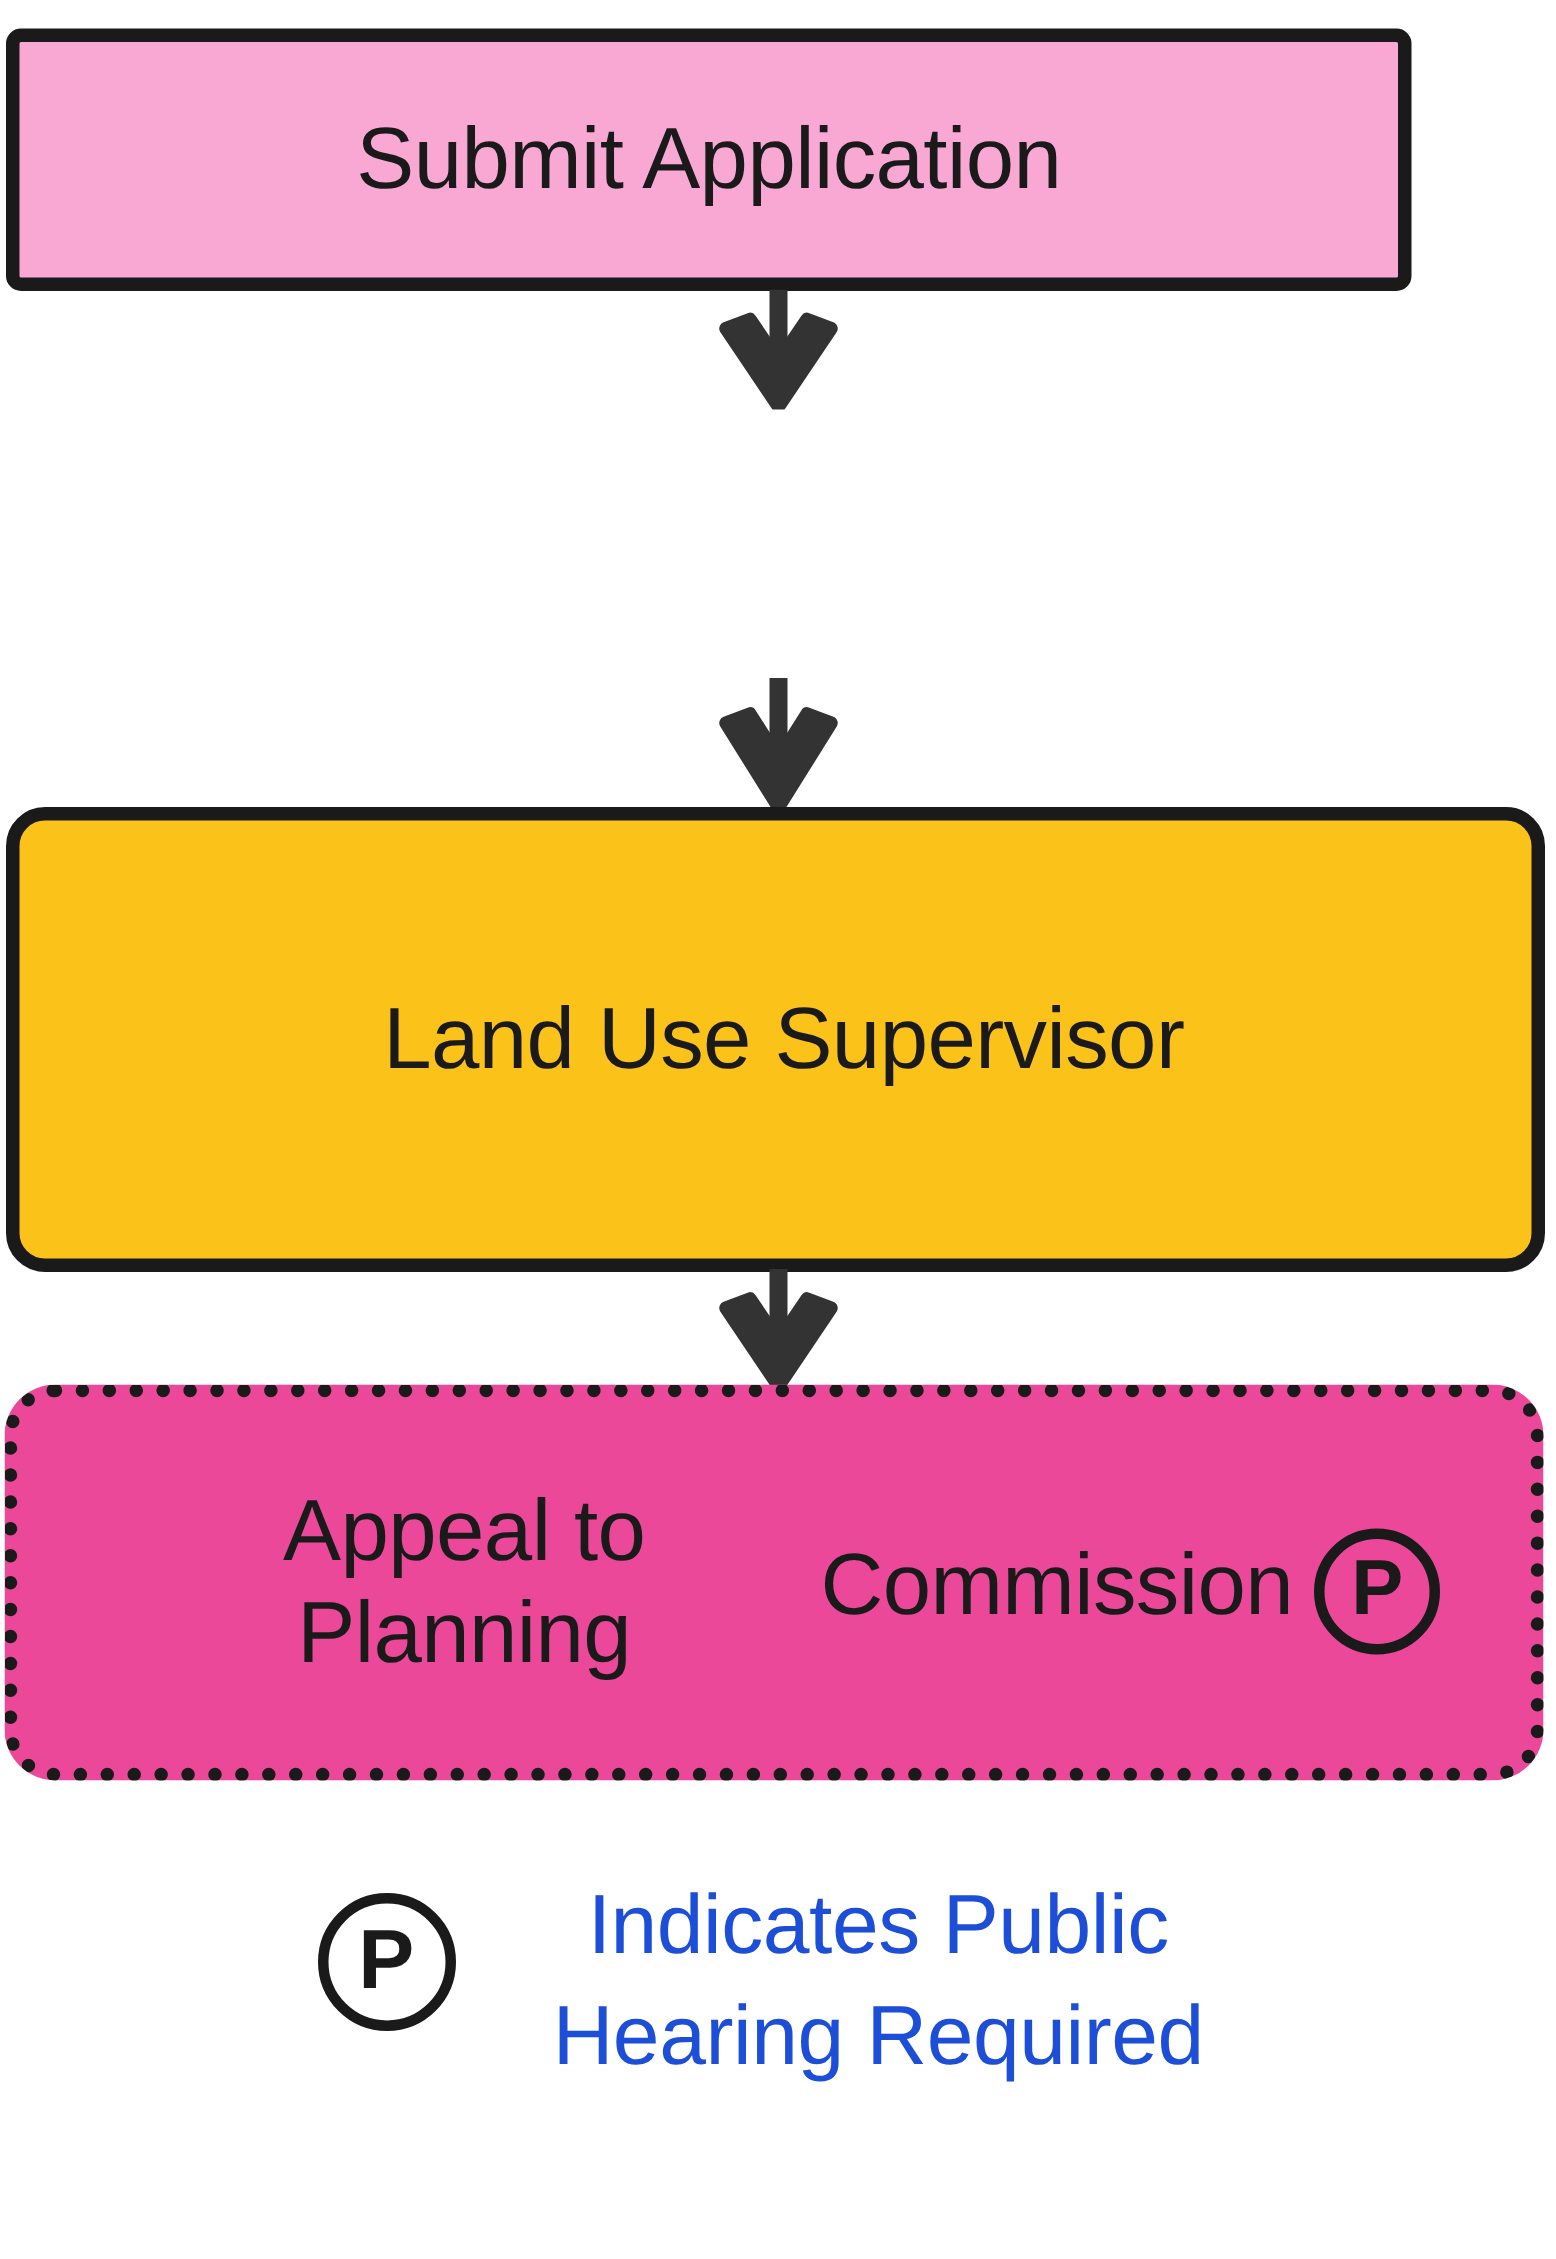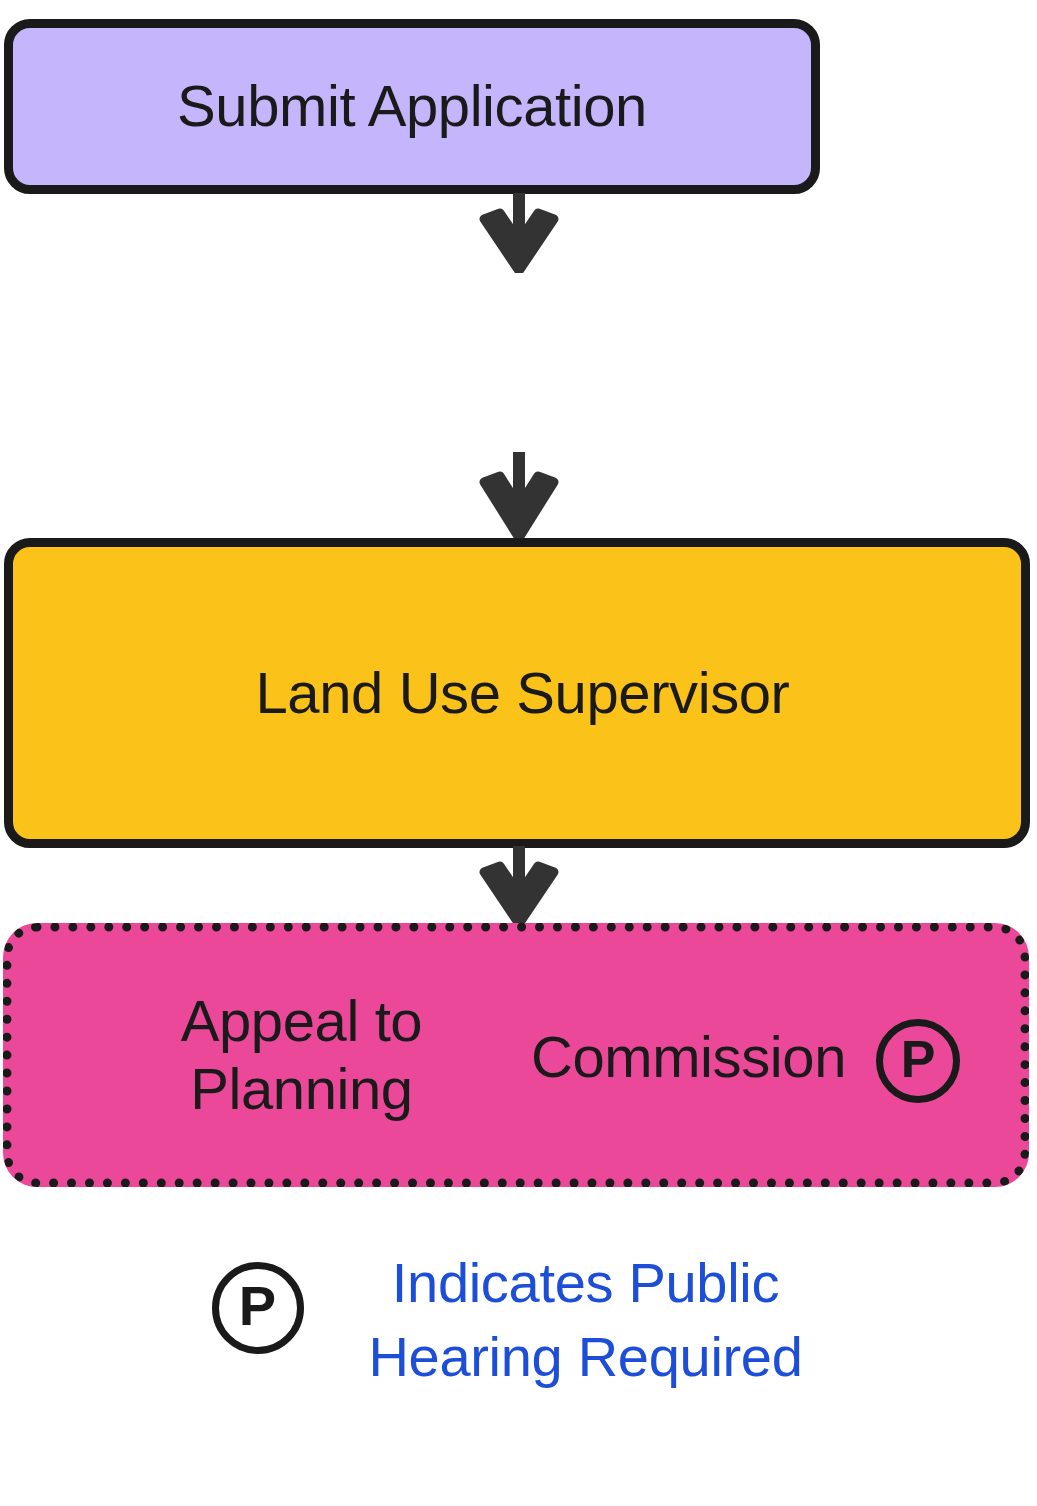--- a/index.html
+++ b/index.html
@@ -41,23 +41,24 @@
   }
 
   .node-label {
     display: inline;
   }
 
   
   #node-submit {
     left: 4px;
     top: 19px;
-    width: 816px;
+    width: 937px;
     height: 175px;
-    background: #c4b5fd;
+    background: #f9a8d4;
+    border-radius: 10px;
   }
 
   
   #node-staff {
     left: 6px;
     top: 273px;
     width: 1024px;
     height: 180px;
     background: #fdee4d;
   }
@@ -86,21 +87,21 @@
   }
   #node-appeal .appeal-text {
     display: block;
     width: 100%;
     text-align: center;
   }
   #node-appeal .appeal-line2 {
     display: flex;
     align-items: center;
     justify-content: center;
-    gap: 30px;
+    gap: 14px;
     margin-top: 4px;
   }
 
   
   .arrow {
     position: absolute;
     left: 50%;
     transform: translateX(-50%);
     width: 86px;
   }

